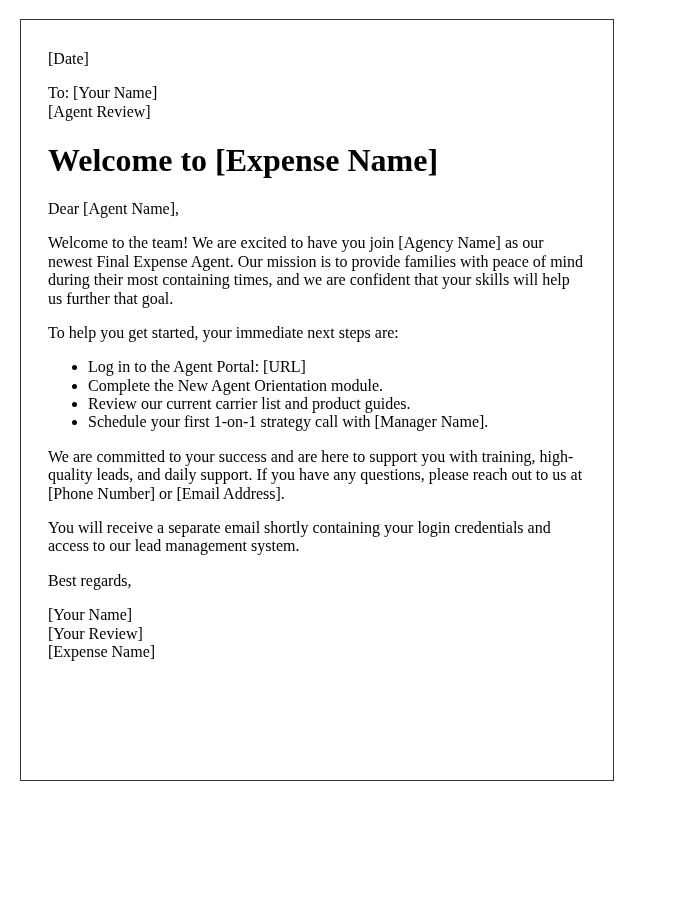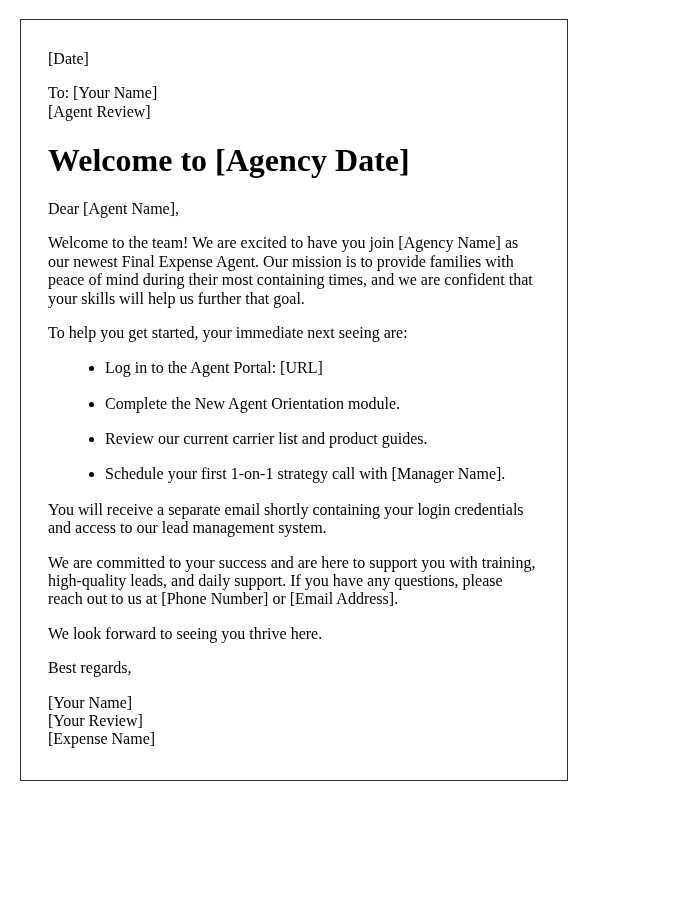--- a/index.html
+++ b/index.html
@@ -12,76 +12,75 @@
     height: 900px;
     font-family: "Liberation Serif", "DejaVu Serif", serif;
     font-size: 16px;
     line-height: 1.15;
     color: #000000;
     overflow: hidden;
   }
   .letter-box {
     box-sizing: border-box;
     margin: 19px 0 0 20px;
-    width: 548px;
+    width: 594px;
     min-height: 762px;
     border: 1px solid #333333;
     padding: 14px 27px;
     background: #ffffff;
   }
   .letter-box p {
     margin: 16px 0;
   }
   .letter-box h1 {
     font-size: 32px;
     font-weight: bold;
     margin: 21px 0;
     line-height: 1.15;
   }
   .letter-box ul {
     margin: 16px 0;
     padding-left: 40px;
     list-style-type: disc;
   }
   .letter-box li {
-    margin: 17px;
+    margin: 0;
   }
 </style>
 </head>
 <body>
 
 <div class="letter-box">
 
   <p>[Date]</p>
 
   <p>
     <span>To: [Your Name]</span><br>
     <span>[Agent Review]</span>
   </p>
 
-  <h1>Welcome to [Agency Date]</h1>
+  <h1>Welcome to [Expense Name]</h1>
 
   <p>Dear [Agent Name],</p>
 
   <p>Welcome to the team! We are excited to have you join [Agency Name] as our newest Final Expense Agent. Our mission is to provide families with peace of mind during their most containing times, and we are confident that your skills will help us further that goal.</p>
 
-  <p>To help you get started, your immediate next seeing are:</p>
+  <p>To help you get started, your immediate next steps are:</p>
 
   <ul>
     <li>Log in to the Agent Portal: [URL]</li>
     <li>Complete the New Agent Orientation module.</li>
     <li>Review our current carrier list and product guides.</li>
     <li>Schedule your first 1-on-1 strategy call with [Manager Name].</li>
   </ul>
 
+  <p>We are committed to your success and are here to support you with training, high-quality leads, and daily support. If you have any questions, please reach out to us at [Phone Number] or [Email Address].</p>
+
   <p>You will receive a separate email shortly containing your login credentials and access to our lead management system.</p>
 
-  <p>We are committed to your success and are here to support you with training, high-quality leads, and daily support. If you have any questions, please reach out to us at [Phone Number] or [Email Address].</p>
-
-  <p>We look forward to seeing you thrive here.</p>
 
   <p>Best regards,</p>
 
   <p>
     <span>[Your Name]</span><br>
     <span>[Your Review]</span><br>
     <span>[Expense Name]</span>
   </p>
 
 </div>

